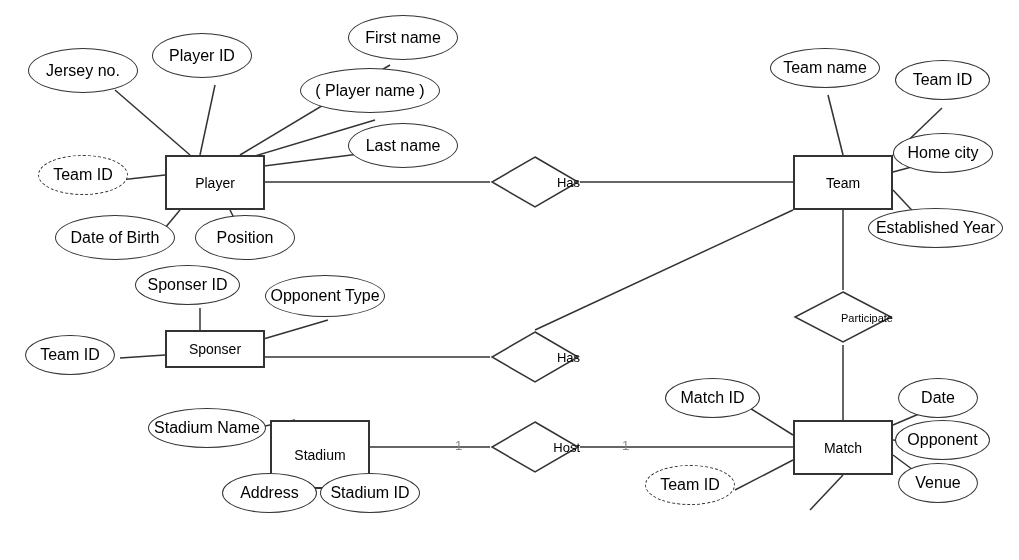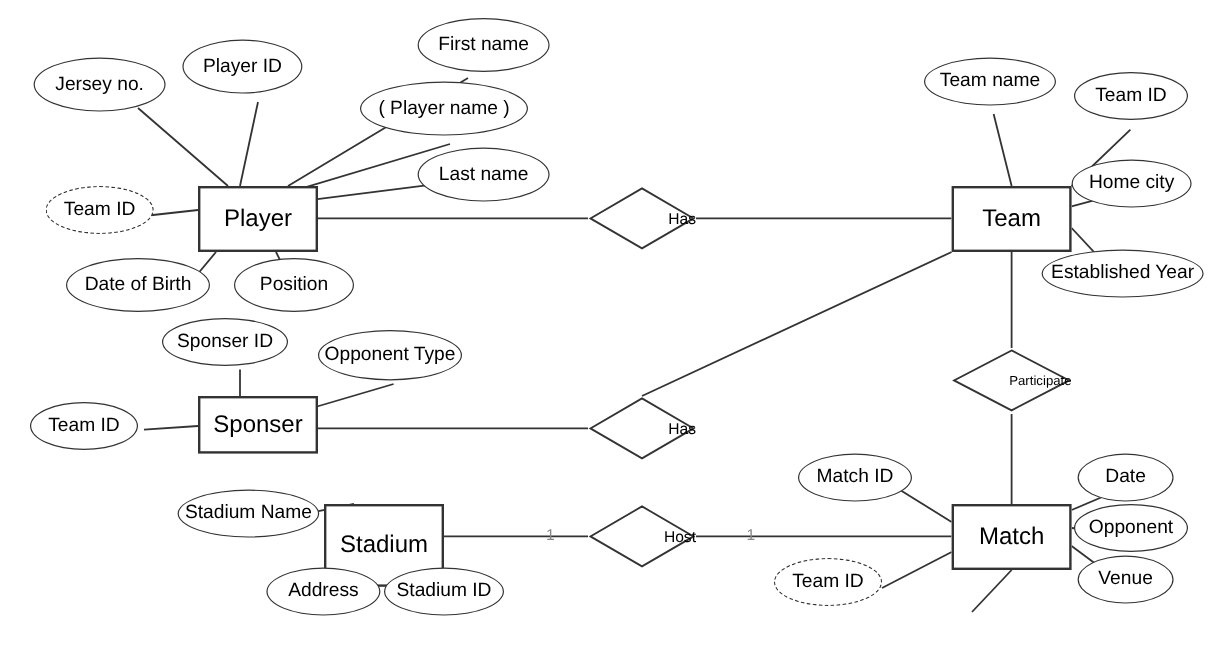--- a/index.html
+++ b/index.html
@@ -34,21 +34,21 @@
       border-style: dashed;
     }
     
     .rect {
       position: absolute;
       border: 2px solid #333;
       display: flex;
       align-items: center;
       justify-content: center;
       background: #fff;
-      font-size: 20px;
+      font-size: 14px;
       font-weight: normal;
     }
     
     .diamond-wrap {
       position: absolute;
       display: flex;
       align-items: center;
       justify-content: center;
     }
     .diamond {
@@ -152,21 +152,21 @@
     <line x1="355" y1="475" x2="368" y2="495" stroke="#333" stroke-width="1.5"></line>
 
   </svg>
 
   <div class="rect" style="left:165px; top:155px; width:100px; height:55px;">
     <span>Player</span>
   </div>
   <div class="rect" style="left:793px; top:155px; width:100px; height:55px;">
     <span>Team</span>
   </div>
-  <div class="rect" style="left:165px; top:330px; width:100px; height:48px;">
+  <div class="rect" style="left:165px; top:330px; width:100px; height:38px;">
     <span>Sponser</span>
   </div>
   <div class="rect" style="left:270px; top:420px; width:100px; height:69px;">
     <span>Stadium</span>
   </div>
   <div class="rect" style="left:793px; top:420px; width:100px; height:55px;">
     <span>Match</span>
   </div>
 
   <div class="diamond-wrap" style="left:490px; top:155px; width:90px; height:55px;">

